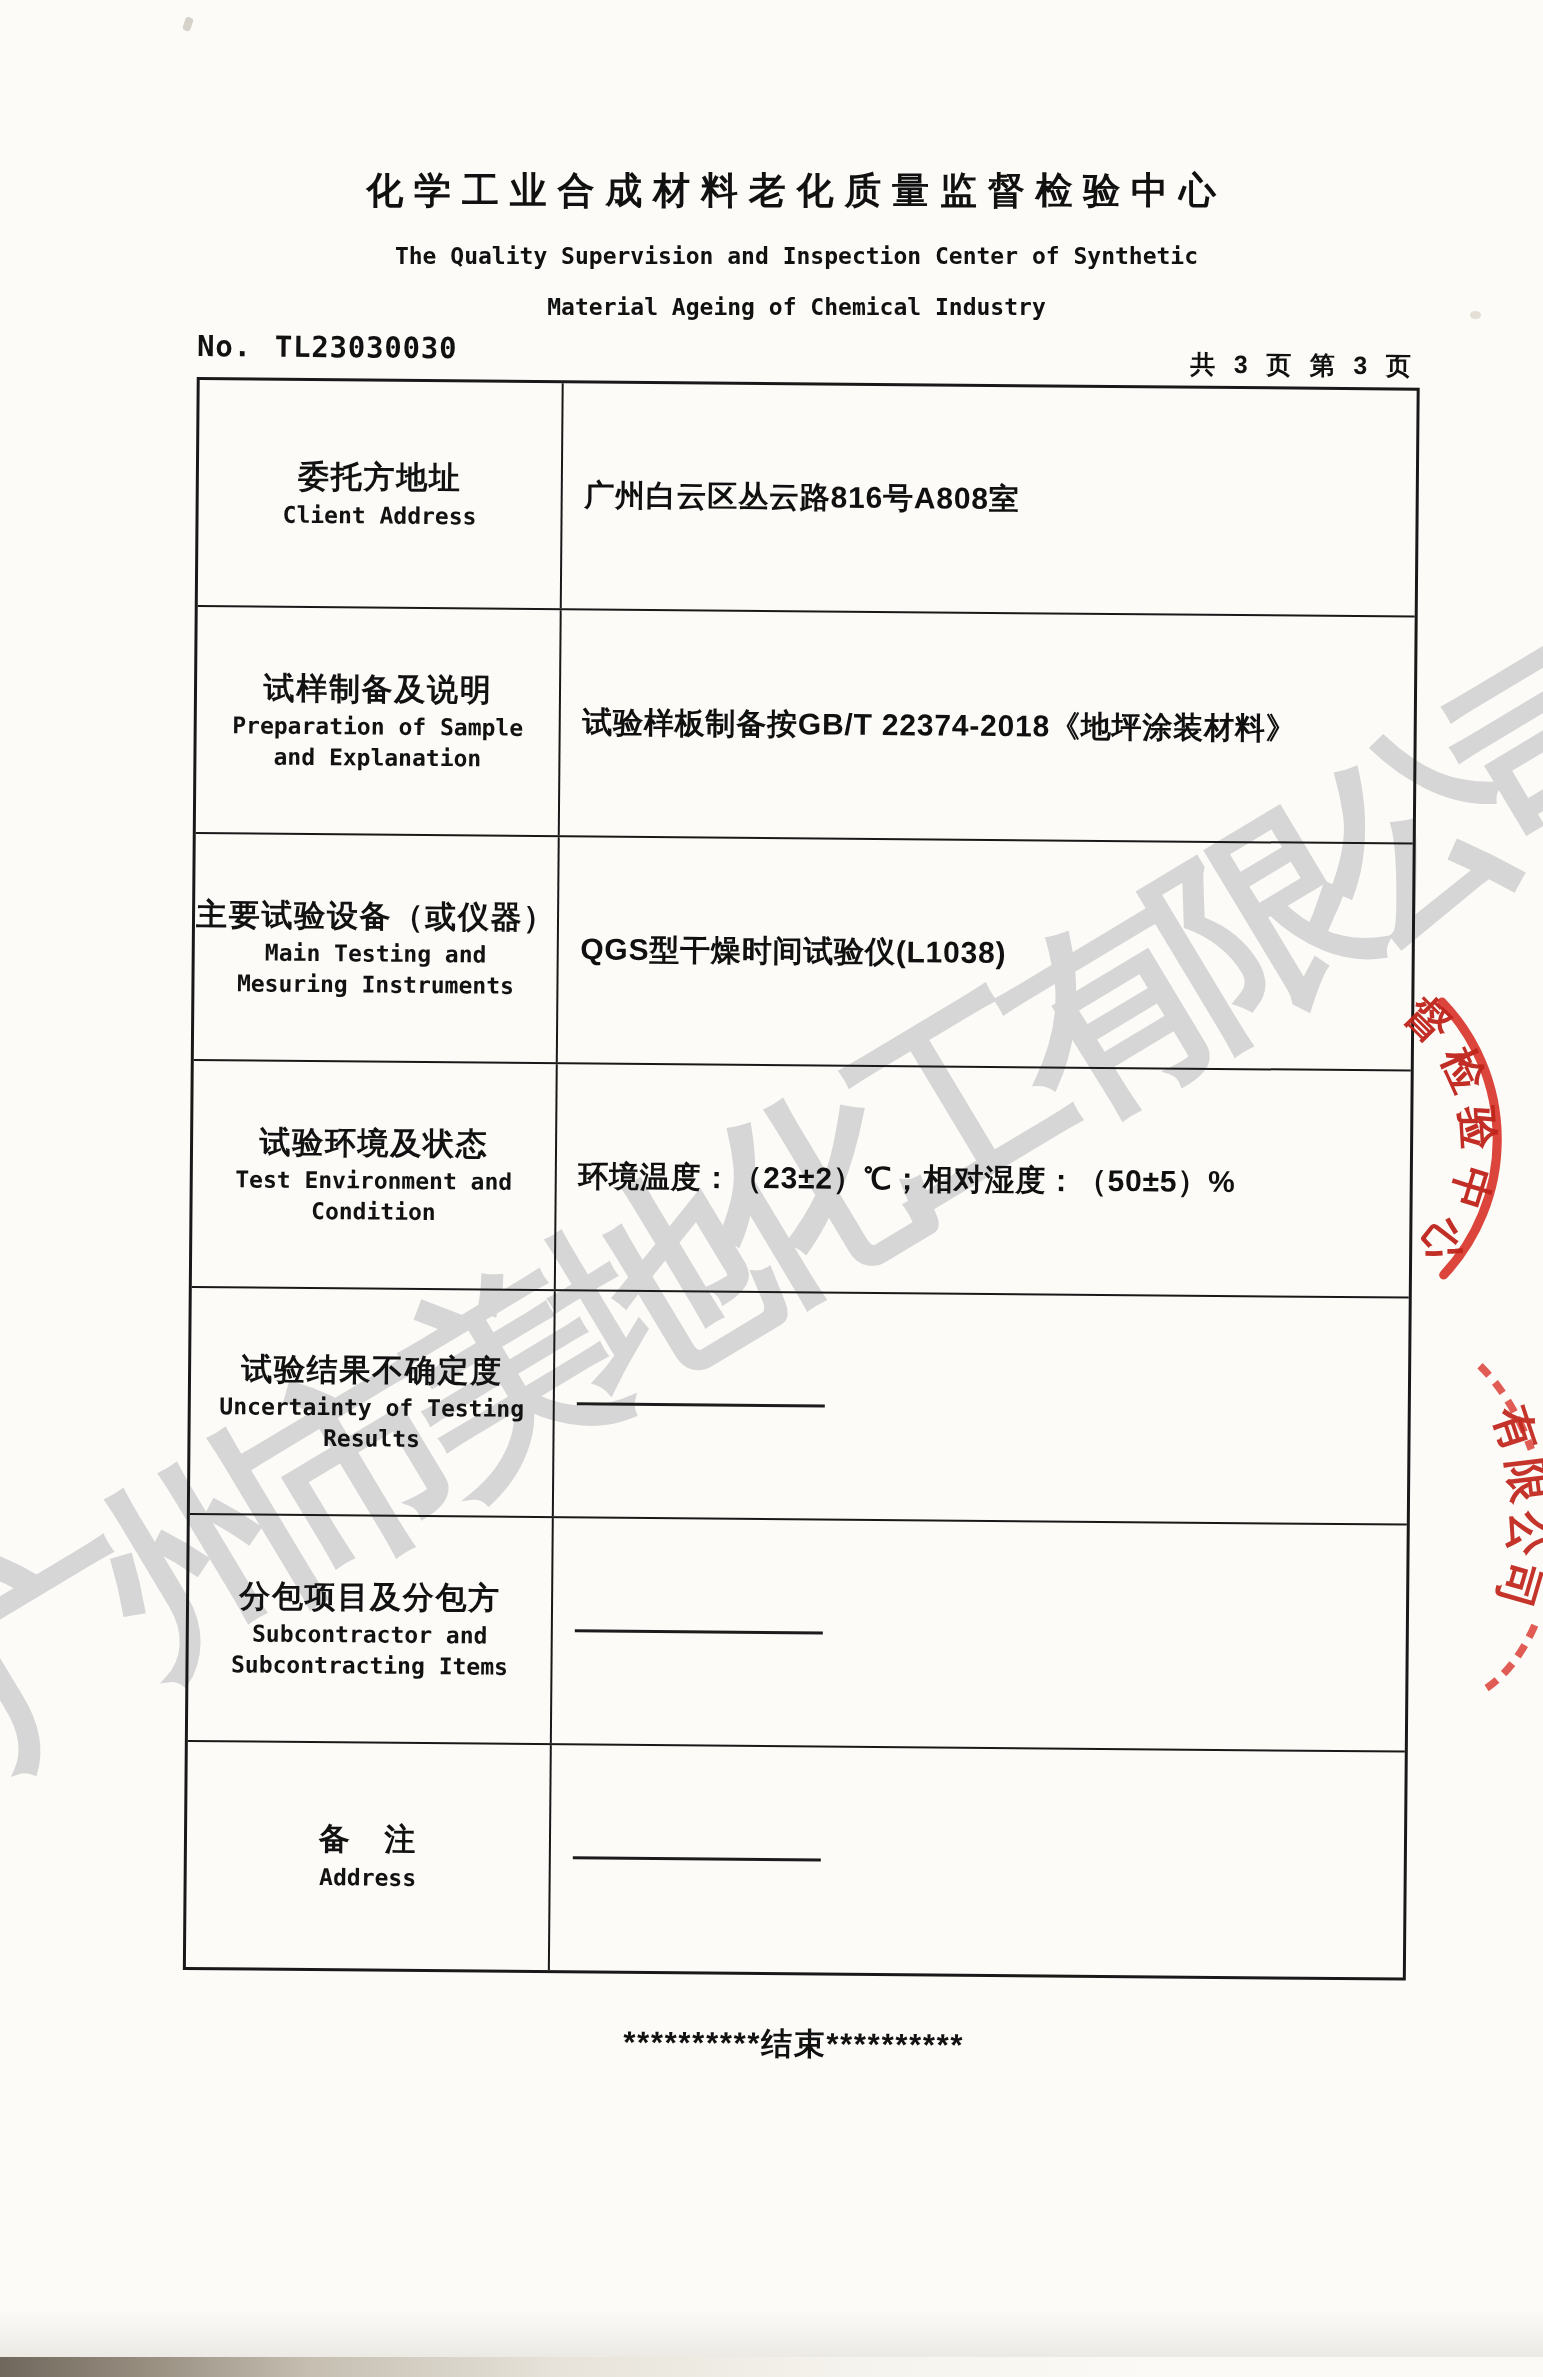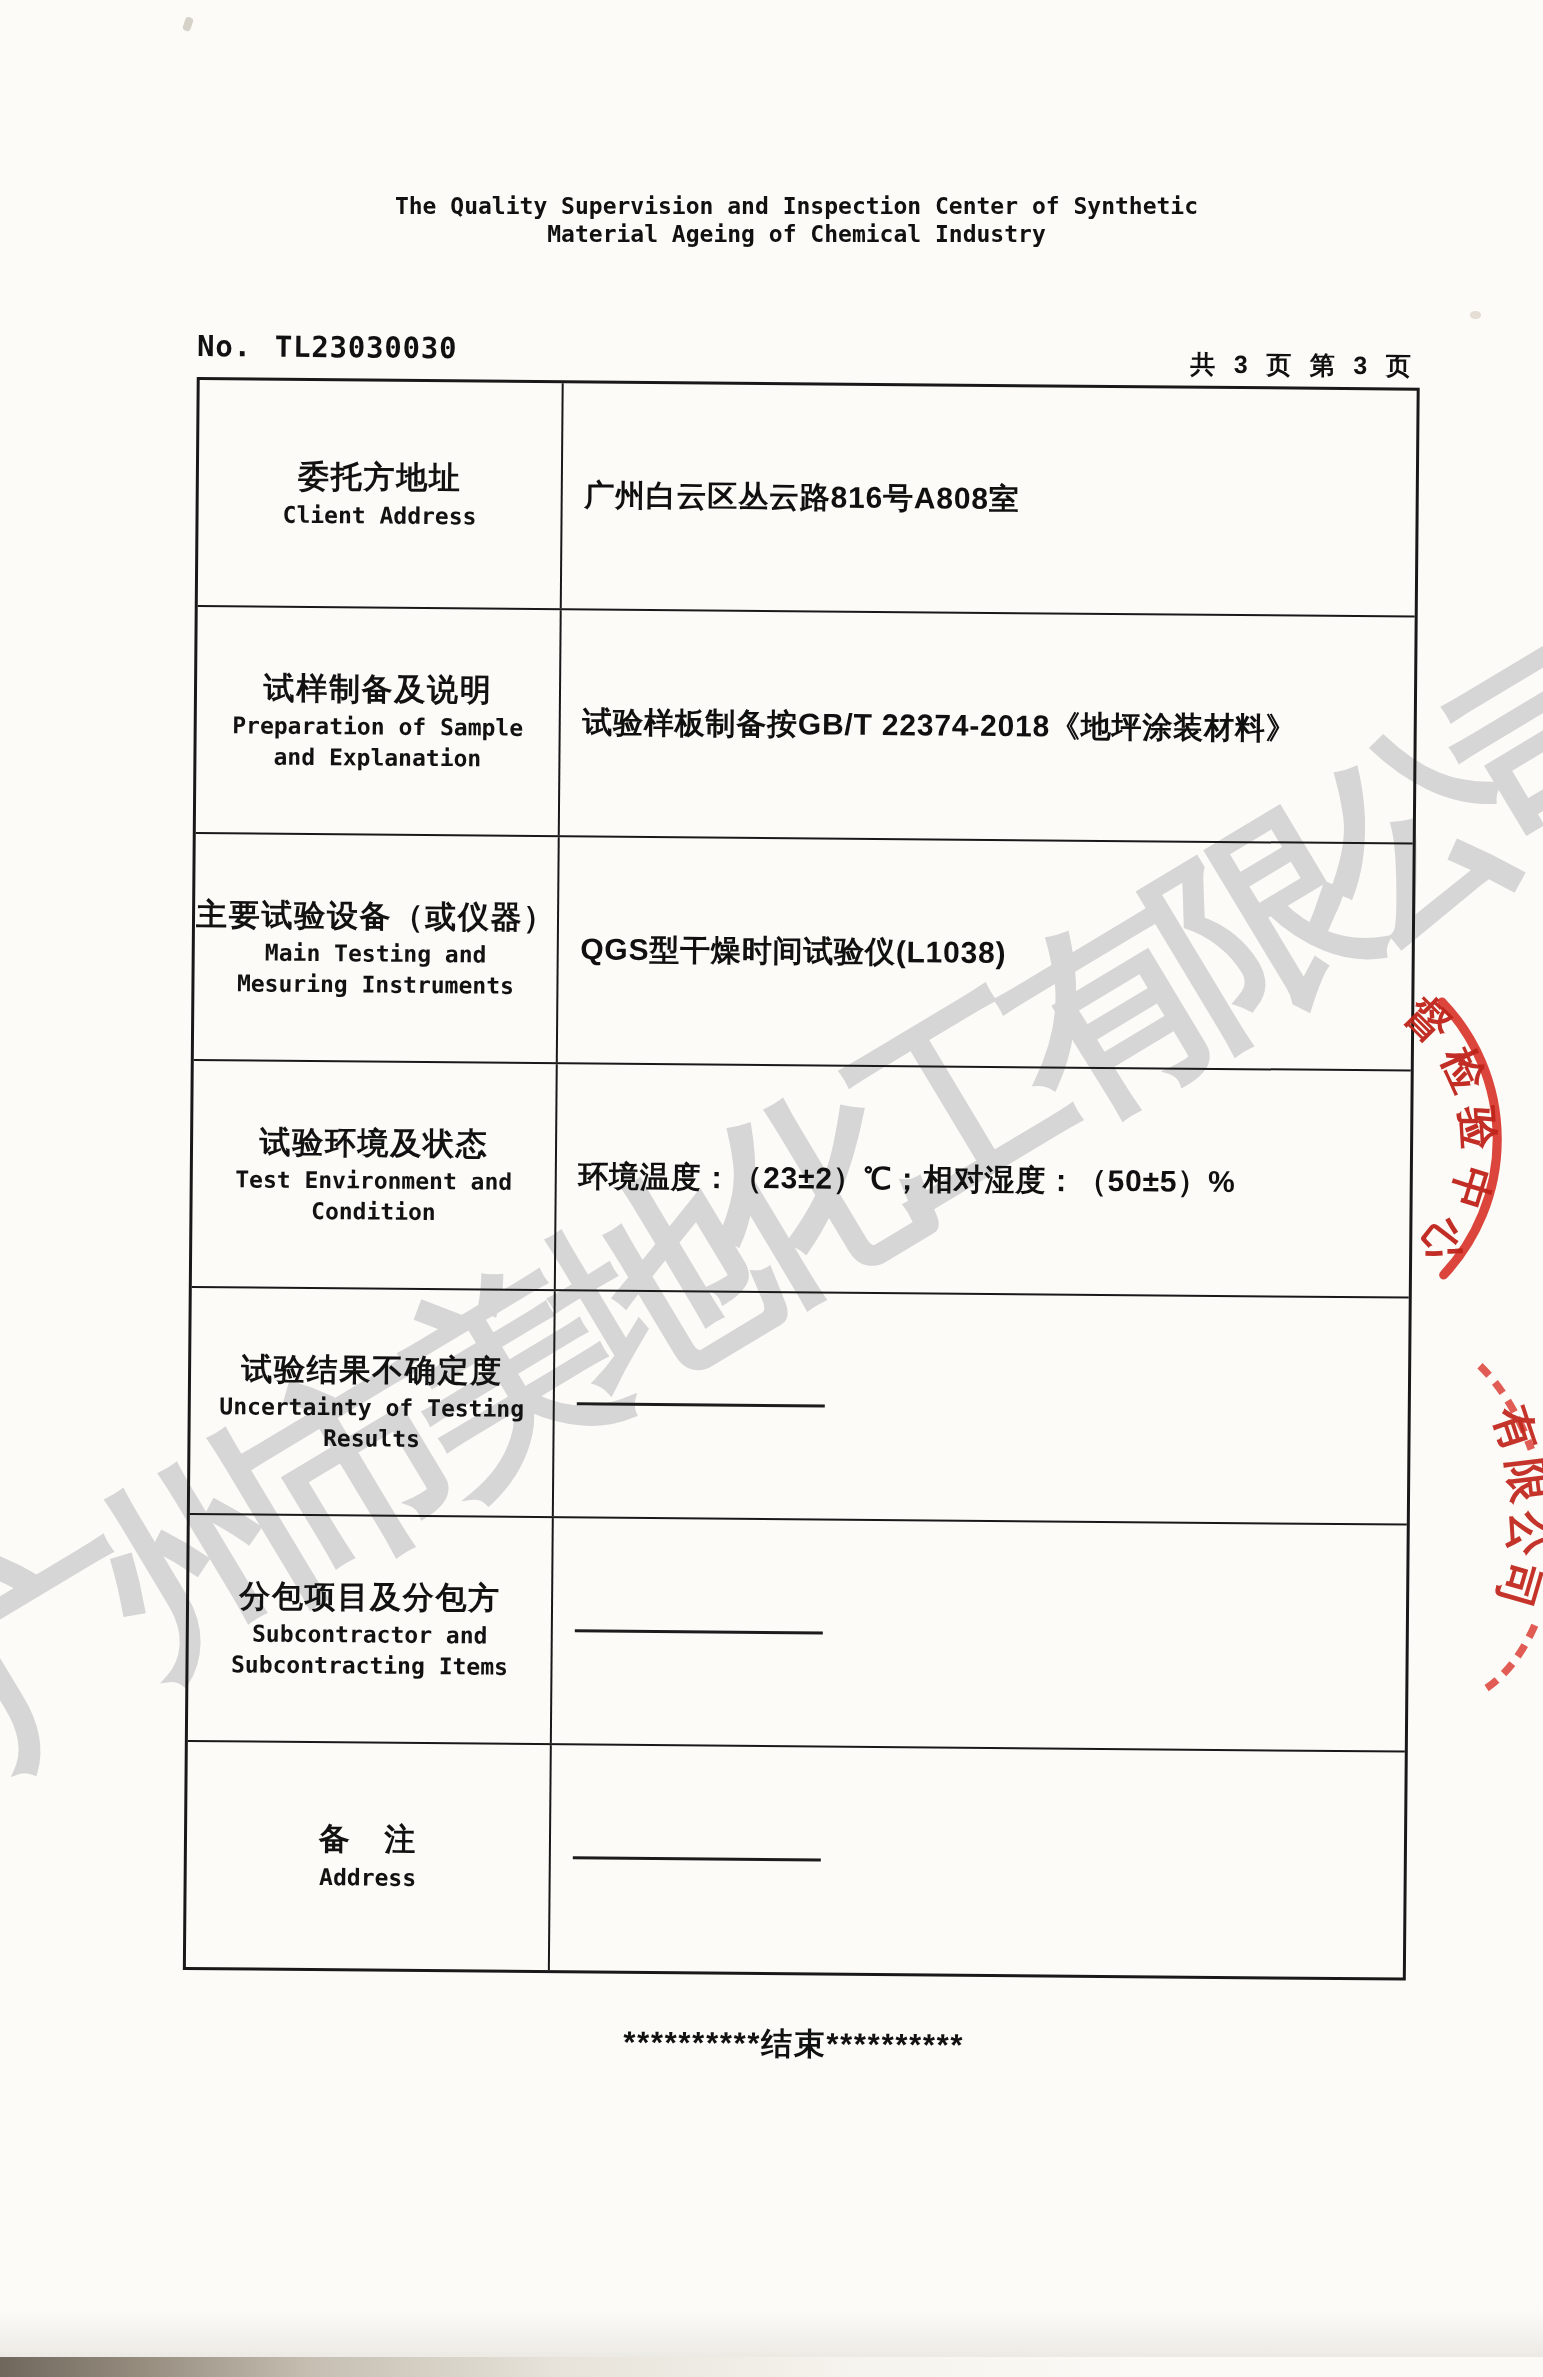--- a/index.html
+++ b/index.html
@@ -26,21 +26,21 @@
   }
   .title-cn{
     font-size:37px;font-weight:bold;letter-spacing:10.8px;
     color:#111;white-space:nowrap;
   }
   .title-en{
     font-family:"DejaVu Sans Mono","Liberation Mono",monospace;
     font-weight:bold;font-size:23px;color:#111;margin-top:27px;
     white-space:nowrap;
   }
-  .title-en.second{margin-top:2px;}
+  .title-en.second{margin-top:25px;}
   
   .sheet{
     position:absolute;inset:0;z-index:10;
     transform:rotate(0.5deg);transform-origin:199px 348px;
   }
   .no-row{position:absolute;left:197px;top:329px;width:1223px;height:43px;}
   .report-no{
     font-family:"DejaVu Sans Mono","Liberation Mono",monospace;
     font-weight:bold;font-size:29px;letter-spacing:0.8px;color:#111;
   }
@@ -105,20 +105,21 @@
   }
 </style>
 </head>
 <body>
 
 <div class="page">
 
   <div class="watermark">广州市美地化工有限公司</div>
 
   <div class="title-block">
+    <div class="title-cn">化学工业合成材料老化质量监督检验中心</div>
     <div class="title-en">The Quality Supervision and Inspection Center of Synthetic</div>
     <div class="title-en second">Material Ageing of Chemical Industry</div>
   </div>
 
   <div class="sheet">
 
     <div class="no-row">
       <span class="report-no">
         <span>No.</span><span class="num">TL23030030</span>
       </span>

